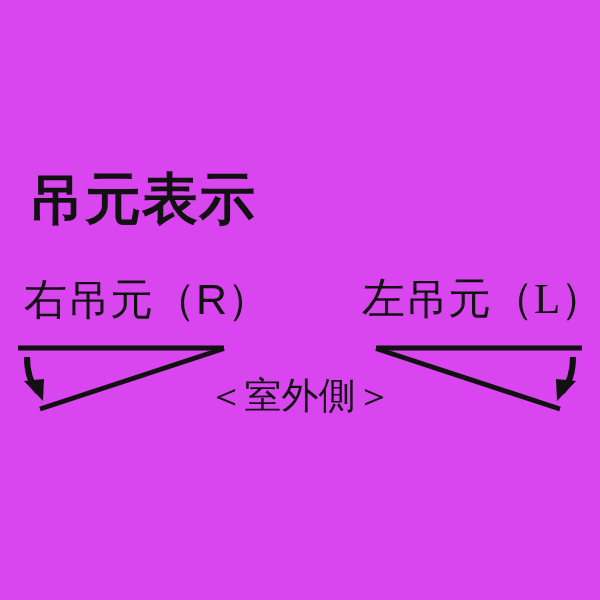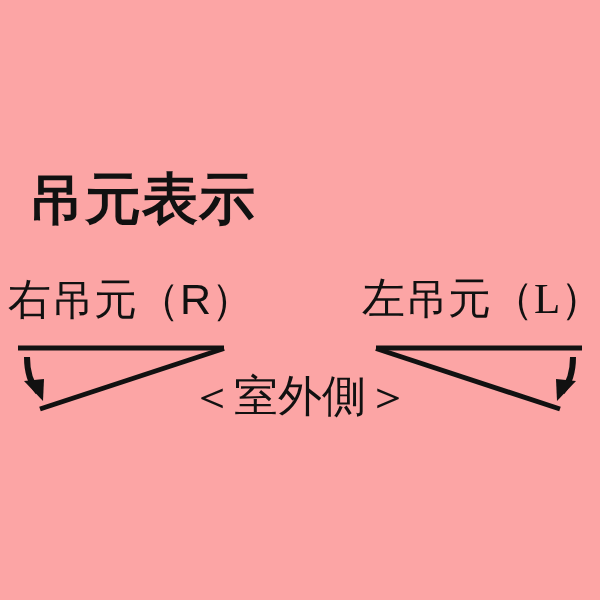--- a/index.html
+++ b/index.html
@@ -9,21 +9,21 @@
     background: #ffffff;
   }
   body {
     font-family: "Liberation Sans", "DejaVu Sans", sans-serif;
     color: #0d0d0d;
   }
   #page {
     position: relative;
     width: 600px;
     height: 600px;
-    background: #fca5a5;
+    background: #d946ef;
     overflow: hidden;
   }
   
   #title {
     position: absolute;
     left: 28px;
     top: 168px;
     font-size: 56px;
     line-height: 62px;
     font-weight: 700;
@@ -35,31 +35,31 @@
   .hinge-label {
     position: absolute;
     top: 274px;
     font-size: 43px;
     line-height: 50px;
     font-weight: 400;
     white-space: nowrap;
     letter-spacing: 0px;
     color: #111111;
   }
-  #label-right-hinge { left: 8px; }
+  #label-right-hinge { left: 24px; }
   #label-left-hinge  { left: 362px; font-family: Liberation Serif, serif; }
 
   
   #exterior-caption {
     position: absolute;
     left: 0;
     right: 0;
     top: 374px;
     text-align: center;
-    font-size: 44px;
+    font-size: 37px;
     line-height: 44px;
     font-weight: 400;
     white-space: nowrap;
     color: #111111;
   }
   
   #diagram-layer {
     position: absolute;
     left: 0;
     top: 0;

